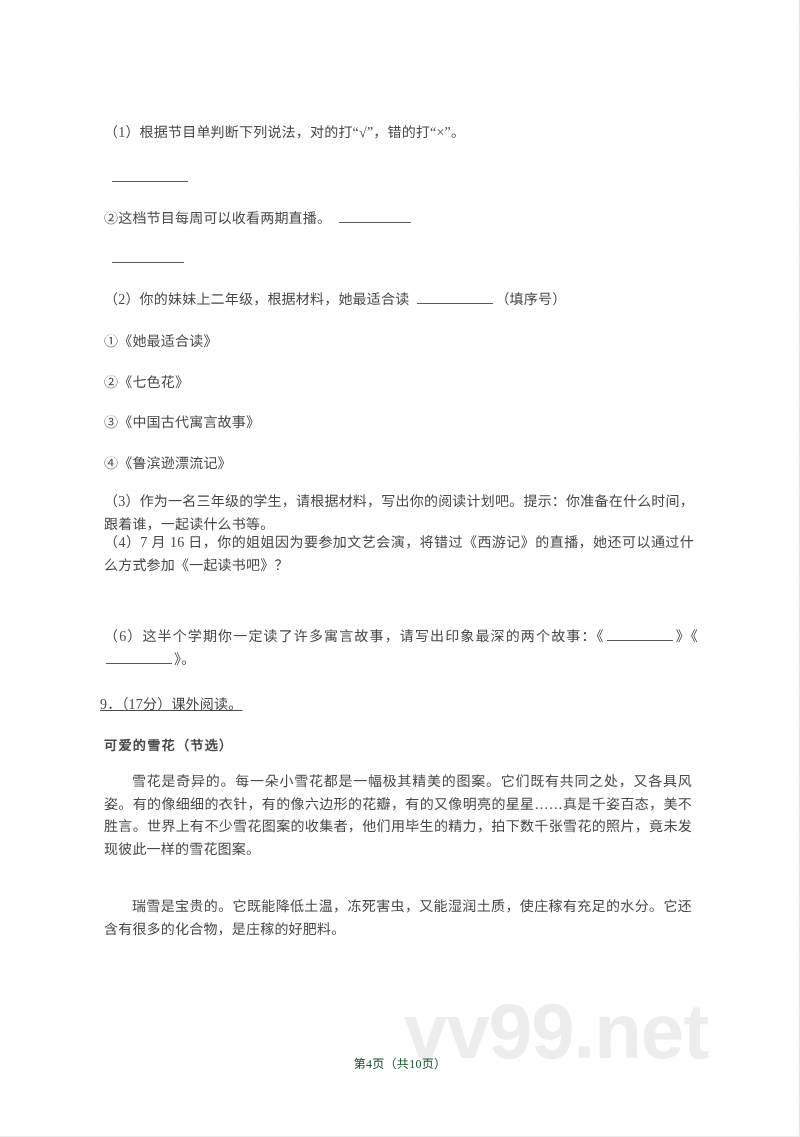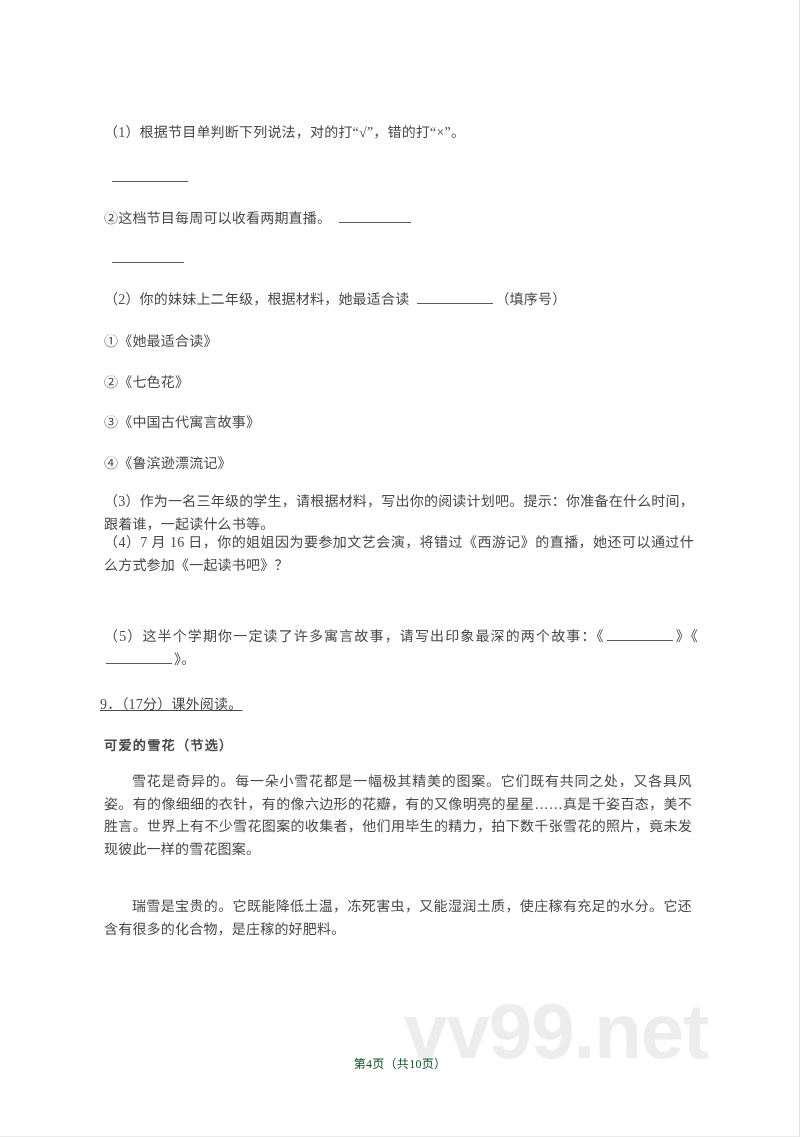--- a/index.html
+++ b/index.html
@@ -166,21 +166,21 @@
     <div class="blk" style="top:331px;">①《她最适合读》</div>
     <div class="blk" style="top:372px;">②《七色花》</div>
     <div class="blk" style="top:412px;">③《中国古代寓言故事》</div>
     <div class="blk" style="top:453px;">④《鲁滨逊漂流记》</div>
 
     <div class="blk" style="top:491px;">（3）作为一名三年级的学生，请根据材料，写出你的阅读计划吧。提示：你准备在什么时间，跟着谁，一起读什么书等。</div>
 
     <div class="blk" style="top:532px;">（4）7 月 16 日，你的姐姐因为要参加文艺会演，将错过《西游记》的直播，她还可以通过什么方式参加《一起读书吧》？</div>
 
     <div class="blk" style="top:626px; width:594px;">
-      <span>（5）这半个学期你一定读了许多寓言故事，请写出印象最深的两个故事：《</span><span class="blank w-brk"></span><span>》《</span><span class="blank w-brk"></span><span>》。</span>
+      <span>（6）这半个学期你一定读了许多寓言故事，请写出印象最深的两个故事：《</span><span class="blank w-brk"></span><span>》《</span><span class="blank w-brk"></span><span>》。</span>
     </div>
 
     <div class="blk q-num" style="top:694px;">9．（17分）课外阅读。</div>
 
     <div class="blk passage-title" style="top:735px;">可爱的雪花（节选）</div>
 
     <div class="blk passage-para" style="top:771px;">雪花是奇异的。每一朵小雪花都是一幅极其精美的图案。它们既有共同之处，又各具风姿。有的像细细的衣针，有的像六边形的花瓣，有的又像明亮的星星……真是千姿百态，美不胜言。世界上有不少雪花图案的收集者，他们用毕生的精力，拍下数千张雪花的照片，竟未发现彼此一样的雪花图案。</div>
 
     <div class="blk passage-para" style="top:896px;">瑞雪是宝贵的。它既能降低土温，冻死害虫，又能湿润土质，使庄稼有充足的水分。它还含有很多的化合物，是庄稼的好肥料。</div>
 

